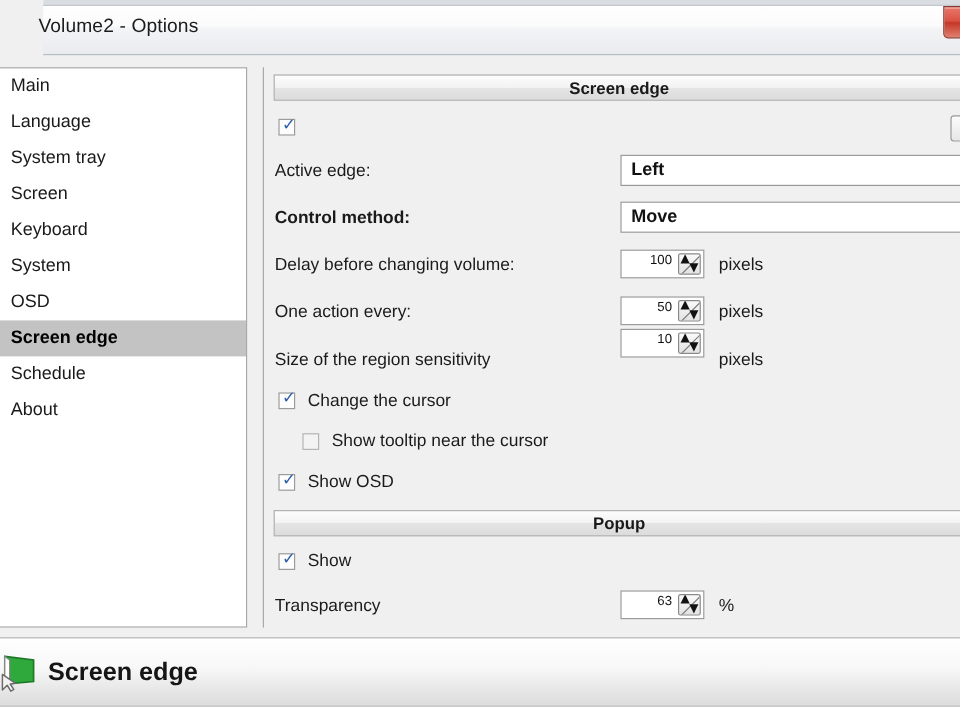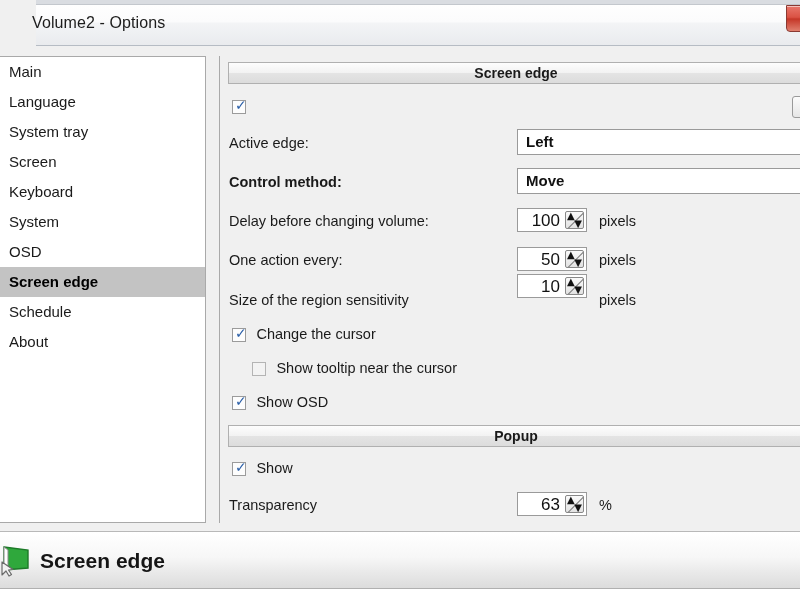--- a/index.html
+++ b/index.html
@@ -180,21 +180,21 @@
   .spin {
     position: absolute;
     width: 70px; height: 24px;
     background: #ffffff;
     border: 1px solid #9a9a9a;
     box-sizing: border-box;
   }
   .spin .num {
     position: absolute;
     right: 26px; top: 2px;
-    font-size: 17px;
+    font-size: 11px;
     color: #111111;
     text-align: right;
   }
   .spin .btns {
     position: absolute;
     right: 2px; top: 2px;
     width: 19px; height: 18px;
     border: 1px solid #888888;
     border-radius: 2px;
     background: linear-gradient(180deg,#fafafa,#e2e2e2);

